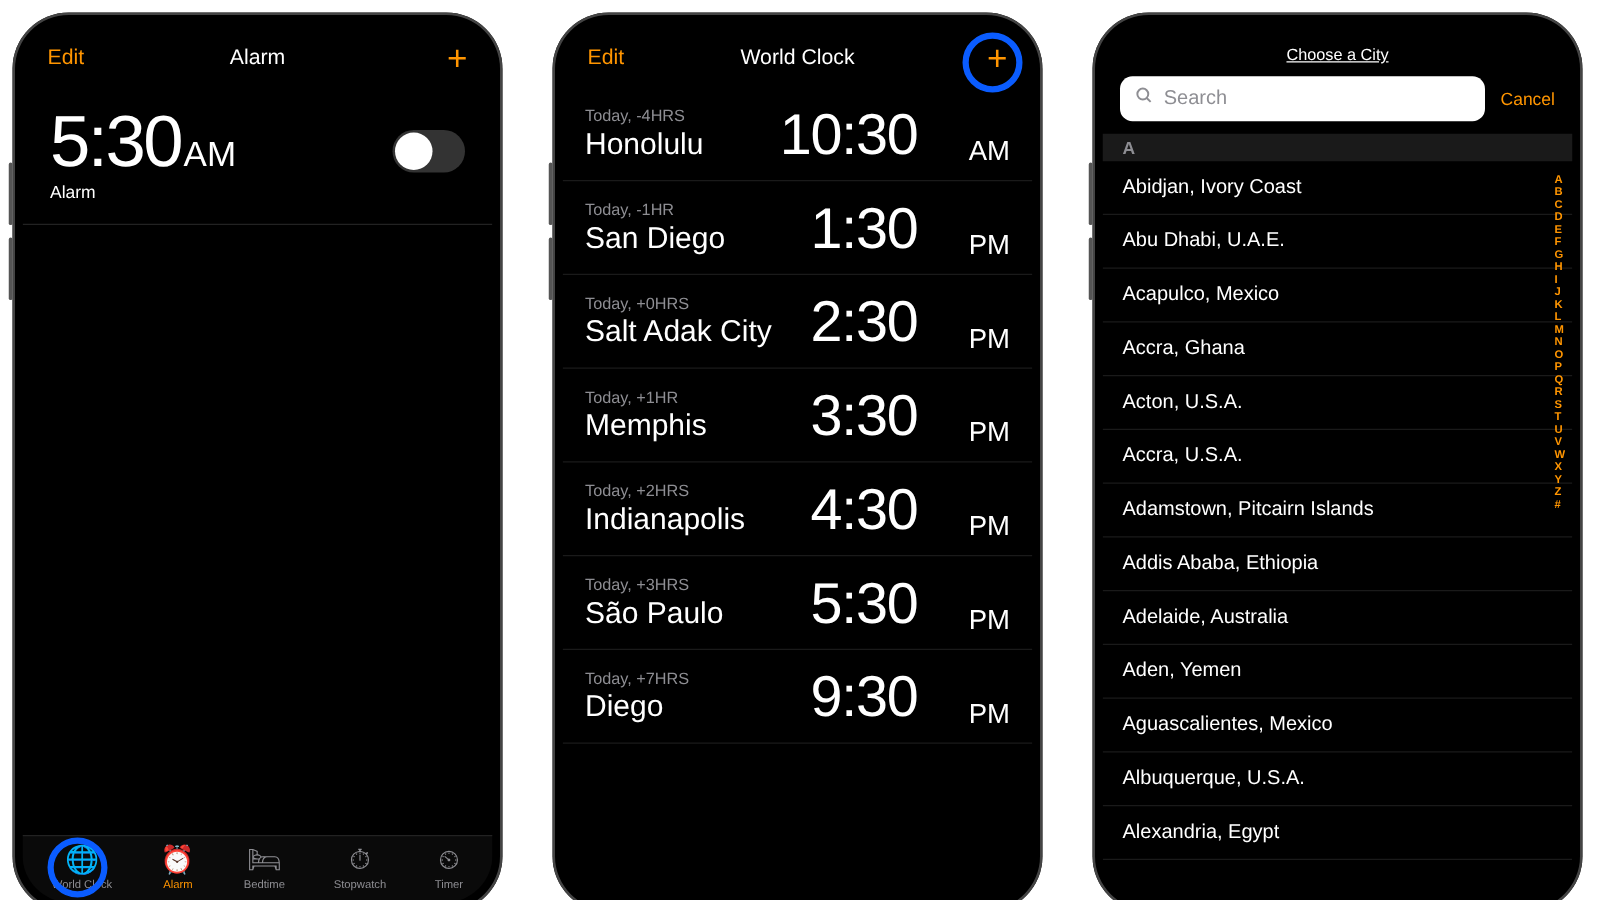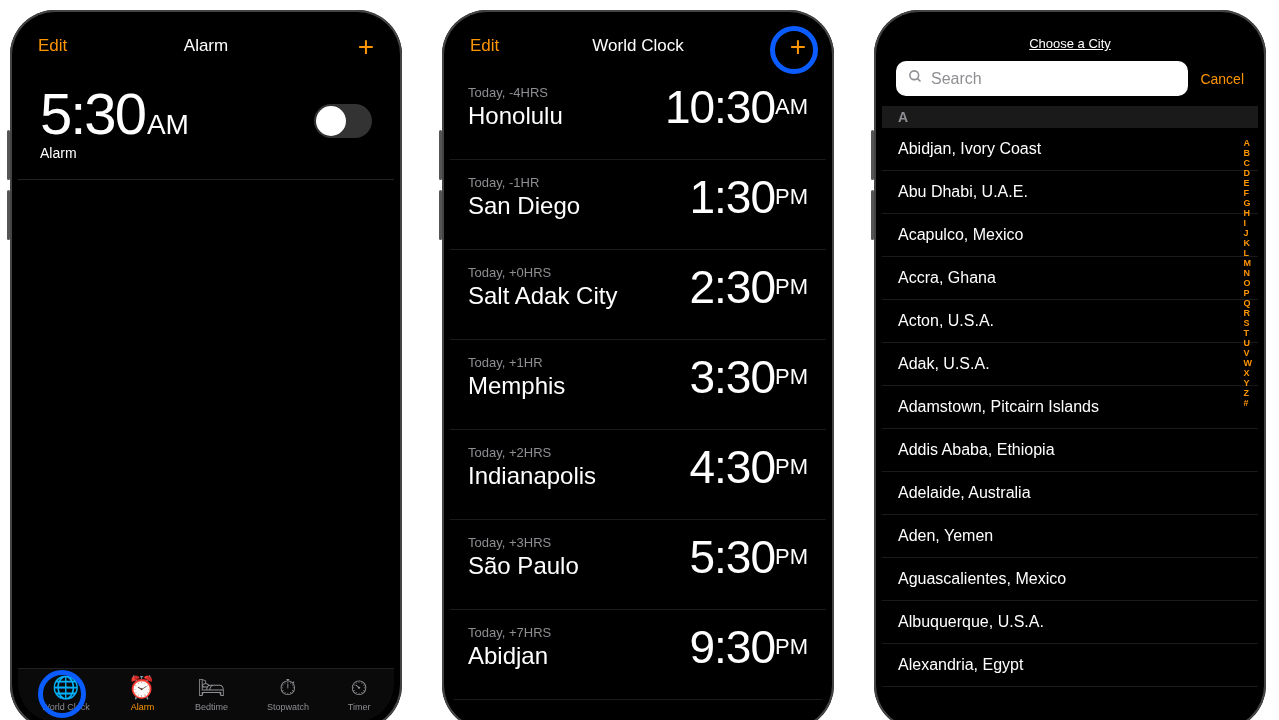--- a/index.html
+++ b/index.html
@@ -89,26 +89,26 @@
   width: 30px; height: 30px;
   background: #fff;
   border-radius: 50%;
   top: 2px; left: 2px;
 }
 
 .wc-row {
   display: flex;
   justify-content: space-between;
   align-items: center;
-  padding: 10px 18px 25px;
+  padding: 10px 18px 10px;
   border-bottom: 1px solid #1a1a1a;
 }
 .wc-left .meta { color: #8e8e93; font-size: 13px; }
 .wc-left .city { color: #fff; font-size: 24px; font-weight: 400; margin-top: 2px; }
-.wc-time { color: #fff; display: flex; align-items: center; }
+.wc-time { color: #fff; display: flex; align-items: flex-end; gap: 41px; }
 .wc-time .h { font-size: 46px; font-weight: 200; letter-spacing: -1px; }
 .wc-time .ap { font-size: 22px; font-weight: 300; }
 
 .tab-bar {
   display: flex;
   justify-content: space-around;
   align-items: center;
   padding: 8px 4px 10px;
   border-top: 1px solid #222;
   background: #0a0a0a;
@@ -281,21 +281,21 @@
             <div class="city">São Paulo</div>
           </div>
           <div class="wc-time">
             <span class="h">5:30</span>
             <span class="ap">PM</span>
           </div>
         </div>
         <div class="wc-row">
           <div class="wc-left">
             <div class="meta">Today, +7HRS</div>
-            <div class="city">Abidjan</div>
+            <div class="city">Diego</div>
           </div>
           <div class="wc-time">
             <span class="h">9:30</span>
             <span class="ap">PM</span>
           </div>
         </div>
       </div>
 
   </div>
 </div>
@@ -315,21 +315,21 @@
       </div>
       <div class="cancel-btn">Cancel</div>
     </div>
     <div class="section-index">A</div>
     <div class="content" id="citylist">
         <div class="city-row">Abidjan, Ivory Coast</div>
         <div class="city-row">Abu Dhabi, U.A.E.</div>
         <div class="city-row">Acapulco, Mexico</div>
         <div class="city-row">Accra, Ghana</div>
         <div class="city-row">Acton, U.S.A.</div>
-        <div class="city-row">Adak, U.S.A.</div>
+        <div class="city-row">Accra, U.S.A.</div>
         <div class="city-row">Adamstown, Pitcairn Islands</div>
         <div class="city-row">Addis Ababa, Ethiopia</div>
         <div class="city-row">Adelaide, Australia</div>
         <div class="city-row">Aden, Yemen</div>
         <div class="city-row">Aguascalientes, Mexico</div>
         <div class="city-row">Albuquerque, U.S.A.</div>
         <div class="city-row">Alexandria, Egypt</div>
       </div>
     <div class="az-index" id="azindex">
         <span>A</span>

